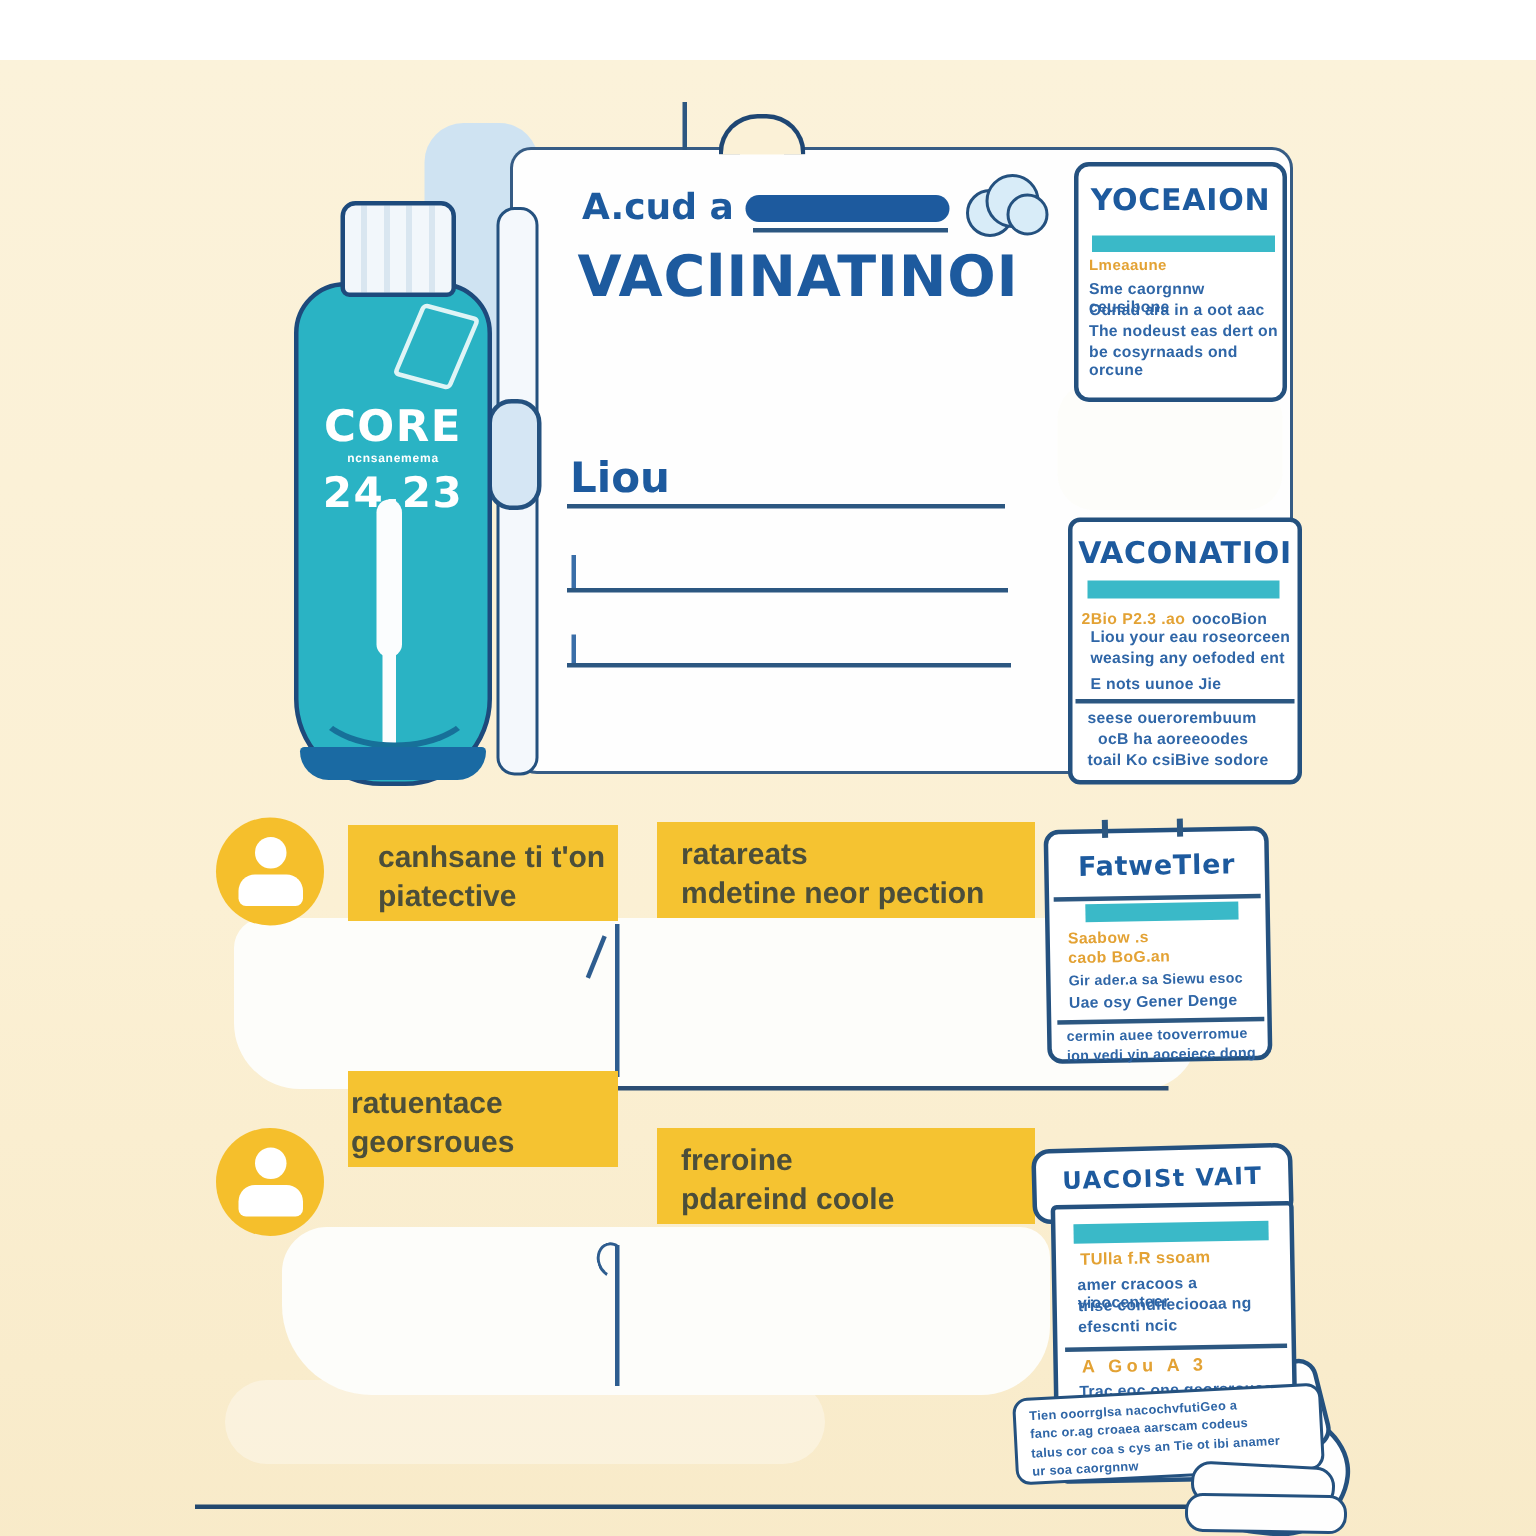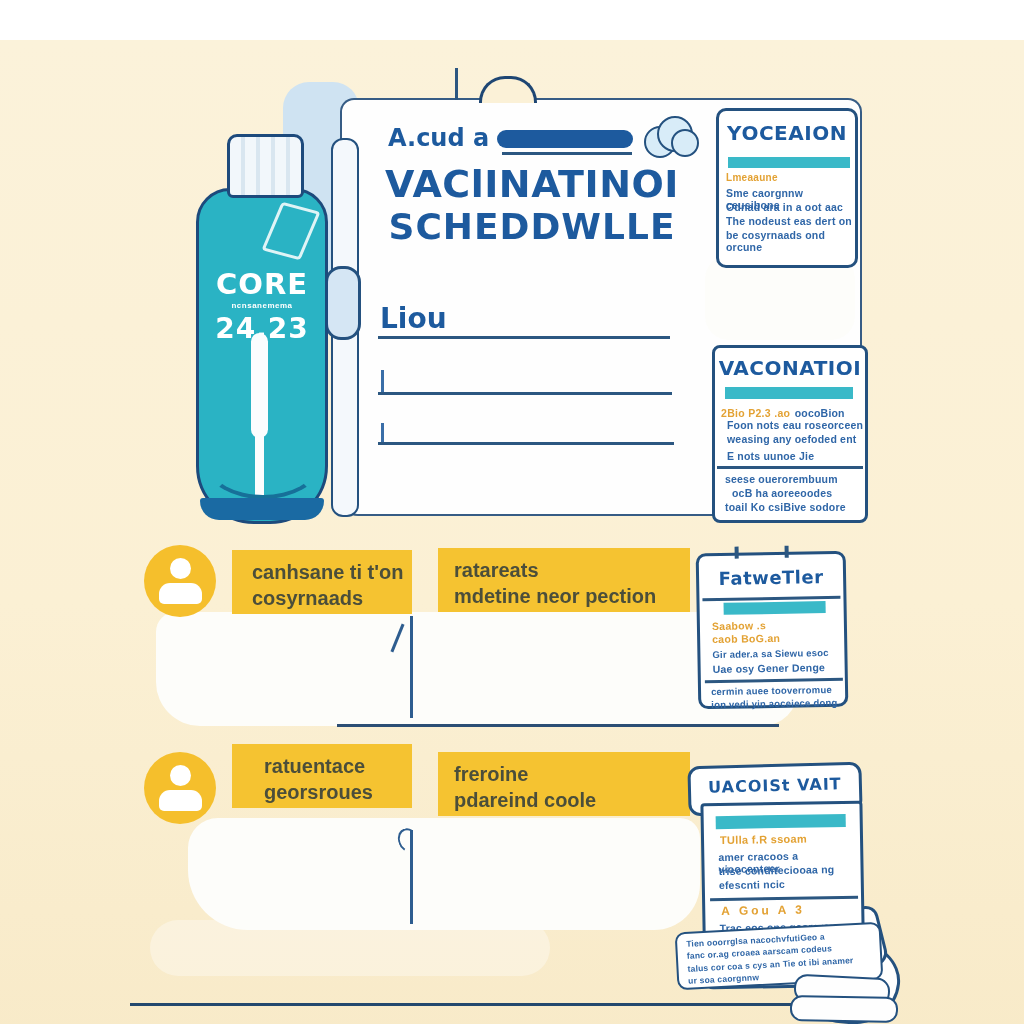--- a/index.html
+++ b/index.html
@@ -37,21 +37,20 @@
   <div class="a line" style="left:502px;top:112px;width:130px;height:2.5px;z-index:5;"></div>
 
   <div class="a" style="left:644px;top:76px;width:54px;height:40px;z-index:5;">
     <div class="a" style="left:0;top:10px;width:28px;height:28px;background:#d8ecf8;border:2.5px solid #24517f;border-radius:50%;"></div>
     <div class="a" style="left:13px;top:0;width:32px;height:32px;background:#d8ecf8;border:2.5px solid #24517f;border-radius:50%;"></div>
     <div class="a" style="left:27px;top:13px;width:24px;height:24px;background:#d8ecf8;border:2.5px solid #24517f;border-radius:50%;"></div>
   </div>
 
   <div class="a" style="left:362px;top:122px;width:340px;text-align:center;z-index:5;">
     <div class="t" style="font-size:38px;letter-spacing:.5px;">VAClINATINOI</div>
-    <div class="t" style="font-size:36px;letter-spacing:1px;">SCHEDDWLLE</div>
   </div>
 
   <div class="a t" style="left:380px;top:262px;font-size:28px;z-index:5;">Liou</div>
   <div class="a line" style="left:378px;top:296px;width:292px;height:2.5px;z-index:5;"></div>
   <div class="a line" style="left:381px;top:330px;width:3px;height:22px;background:#3a6ea8;z-index:5;"></div>
   <div class="a line" style="left:378px;top:352px;width:294px;height:2.5px;z-index:5;"></div>
   <div class="a line" style="left:381px;top:383px;width:3px;height:20px;background:#3a6ea8;z-index:5;"></div>
   <div class="a line" style="left:378px;top:402px;width:296px;height:2.5px;z-index:5;"></div>
 
   <div class="a" style="left:331px;top:98px;width:24px;height:375px;background:#f4f8fc;border:2.5px solid #24517f;border-radius:12px;z-index:4;"></div>
@@ -80,21 +79,21 @@
     <div class="a bt" style="left:7px;top:118px;">be cosyrnaads ond orcune</div>
   </div>
 
   <div class="a card" style="left:712px;top:305px;width:156px;height:178px;border-radius:8px;z-index:5;">
     <div class="a ctr t" style="top:8px;font-size:20px;letter-spacing:.5px;">VACONATIOI</div>
     <div class="a tealbar" style="left:10px;top:39px;width:128px;height:12px;"></div>
     <div class="a" style="left:6px;top:55px;white-space:nowrap;">
       <span class="yt">2Bio P2.3 .ao</span>
       <span class="bt">oocoBion</span>
     </div>
-    <div class="a bt" style="left:12px;top:71px;">Foon nots eau roseorceen</div>
+    <div class="a bt" style="left:12px;top:71px;">Liou your eau roseorceen</div>
     <div class="a bt" style="left:12px;top:85px;">weasing any oefoded ent</div>
     <div class="a bt" style="left:12px;top:102px;">E nots uunoe Jie</div>
     <div class="a line" style="left:2px;top:118px;width:146px;height:2.5px;"></div>
     <div class="a bt" style="left:10px;top:125px;">seese ouerorembuum</div>
     <div class="a bt" style="left:17px;top:139px;font-weight:700;">ocB ha aoreeoodes</div>
     <div class="a bt" style="left:10px;top:153px;font-weight:800;">toail Ko csiBive sodore</div>
   </div>
 
   <div class="a blob" style="left:156px;top:572px;width:642px;height:114px;border-radius:20px 30px 36px 44px;z-index:2;"></div>
   <div class="a line" style="left:410px;top:576px;width:3px;height:102px;background:#2e5d8f;z-index:3;"></div>
@@ -102,21 +101,21 @@
   <div class="a line" style="left:337px;top:684px;width:442px;height:3px;background:#2c4e74;z-index:3;"></div>
 
   <div class="a" style="left:144px;top:505px;width:72px;height:72px;background:#f5bf2c;border-radius:50%;z-index:4;">
     <div class="a" style="left:0;top:0;width:72px;height:72px;">
       <div class="a" style="left:26px;top:13px;width:21px;height:21px;background:#ffffff;border-radius:50%;"></div>
       <div class="a" style="left:15px;top:38px;width:43px;height:21px;background:#ffffff;border-radius:11px 11px 5px 5px;"></div>
     </div>
   </div>
   <div class="a ybox" style="left:232px;top:510px;width:180px;height:64px;padding:9px 0 0 20px;z-index:4;">
     <div>canhsane ti t'on</div>
-    <div>cosyrnaads</div>
+    <div>piatective</div>
   </div>
   <div class="a ybox" style="left:438px;top:508px;width:252px;height:64px;padding:9px 0 0 16px;z-index:4;">
     <div>ratareats</div>
     <div>mdetine neor pection</div>
   </div>
 
   <div class="a card" style="left:697px;top:512px;width:150px;height:156px;transform:rotate(-1deg);z-index:5;">
     <div class="a line" style="left:36px;top:-9px;width:4px;height:12px;"></div>
     <div class="a line" style="left:86px;top:-9px;width:4px;height:12px;"></div>
     <div class="a ctr t" style="top:12px;font-size:18px;letter-spacing:.5px;">FatweTler</div>
@@ -135,21 +134,21 @@
   <div class="a line" style="left:410px;top:790px;width:3px;height:94px;background:#2e5d8f;z-index:3;"></div>
   <div class="a" style="left:398px;top:788px;width:16px;height:20px;border:2.5px solid #2e5d8f;border-right-color:transparent;border-bottom-color:transparent;border-radius:50%;transform:rotate(-18deg);z-index:3;"></div>
   <div class="a" style="left:150px;top:880px;width:400px;height:56px;background:rgba(255,255,255,.35);border-radius:40px;z-index:1;"></div>
 
   <div class="a" style="left:144px;top:712px;width:72px;height:72px;background:#f5bf2c;border-radius:50%;z-index:4;">
     <div class="a" style="left:0;top:0;width:72px;height:72px;">
       <div class="a" style="left:26px;top:13px;width:21px;height:21px;background:#ffffff;border-radius:50%;"></div>
       <div class="a" style="left:15px;top:38px;width:43px;height:21px;background:#ffffff;border-radius:11px 11px 5px 5px;"></div>
     </div>
   </div>
-  <div class="a ybox" style="left:232px;top:704px;width:180px;height:64px;padding:9px 0 0 32px;z-index:4;">
+  <div class="a ybox" style="left:232px;top:674px;width:180px;height:64px;padding:9px 0 0 2px;z-index:4;">
     <div>ratuentace</div>
     <div>georsroues</div>
   </div>
   <div class="a ybox" style="left:438px;top:712px;width:252px;height:64px;padding:9px 0 0 16px;z-index:4;">
     <div>freroine</div>
     <div>pdareind coole</div>
   </div>
 
   <div class="a card" style="left:688px;top:724px;width:174px;height:50px;border-radius:12px;transform:rotate(-1.5deg);z-index:5;">
     <div class="a ctr t" style="top:9px;font-size:16px;letter-spacing:1px;">UACOISt VAIT</div>

